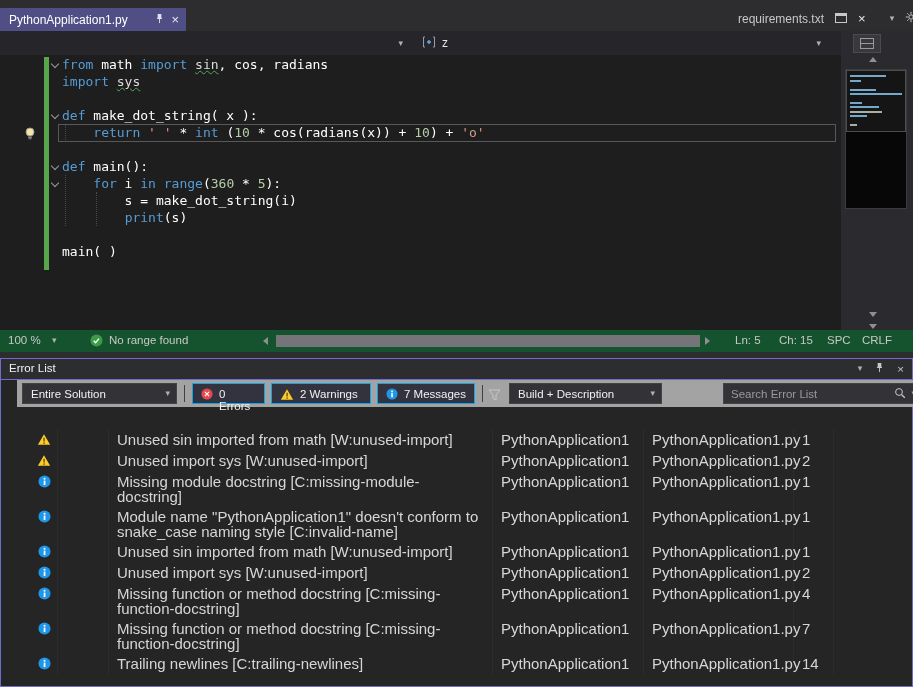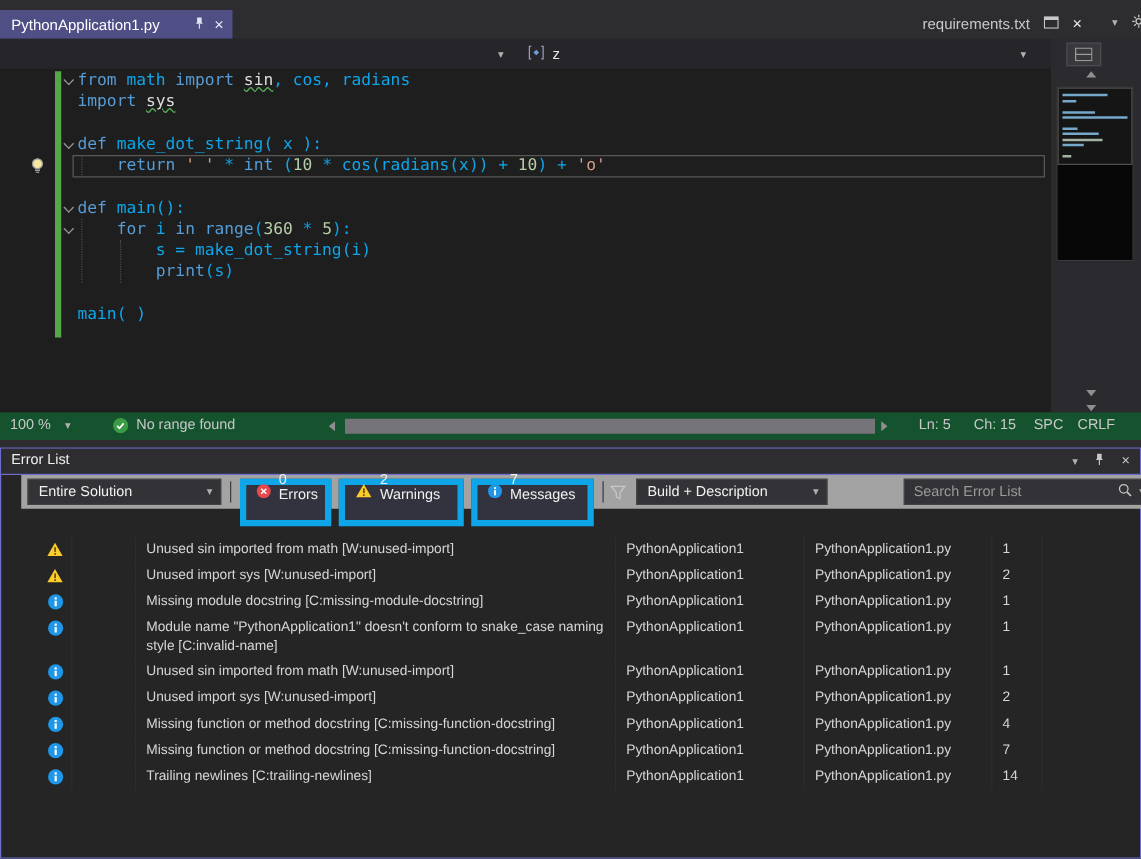--- a/index.html
+++ b/index.html
@@ -22,21 +22,21 @@
   .nav-c1{left:1px;width:410px;justify-content:flex-end;padding-right:8px}
   .nav-c2{left:413px;width:417px;padding-left:9px;gap:6px}
   .nav-c2 .chev{position:absolute;right:9px}
 
   
   .editor{position:absolute;left:0;top:55px;width:841px;height:275px;background:#1e1e1e}
   .green-bar{position:absolute;left:44px;top:2px;width:5px;height:213px;background:#57a64a}
   .code-lines{position:absolute;left:62px;top:1px;font-family:"DejaVu Sans Mono",monospace;font-size:13px;line-height:17px;white-space:pre}
   .code-line{height:17px}
   .tok-kw{color:#569cd6}
-  .tok-pl{color:#0ea5e9}
+  .tok-pl{color:#ffffff}
   .tok-str{color:#d69d85}
   .tok-num{color:#b5cea8}
   .tok-un{color:#dcdcdc;text-decoration:underline;text-decoration-style:wavy;text-decoration-color:#55a855;text-decoration-thickness:1px}
   .fold-chevron{position:absolute;left:51px;width:8px;height:8px}
   .fold-chevron::before{content:"";position:absolute;left:1px;top:0;width:5px;height:5px;
     border-right:1px solid #9a9a9a;border-bottom:1px solid #9a9a9a;transform:rotate(45deg)}
   .current-line-box{position:absolute;left:58px;top:69px;width:778px;height:18px;border:1px solid #585858}
   .bulb{position:absolute;left:24px;top:71px}
   .guide{position:absolute;border-left:1px dotted #4a4a4a;width:0}
   .g1{left:65px;top:70px;height:15px}
@@ -78,34 +78,34 @@
   .etitle-icons{position:absolute;right:8px;top:3px;display:flex;align-items:center;gap:13px;color:#c8c8c8}
   .accent-line{position:absolute;left:0;top:20px;width:911px;height:1px;background:#6e6ccd}
   .etoolbar{position:absolute;left:16px;top:21px;width:911px;height:27px;background:#a3a3a3}
   .combo{position:absolute;top:3px;height:21px;background:#333337;border:1px solid #434346;color:#f1f1f1;
     font-size:11.5px;display:flex;align-items:center;padding:0 8px;gap:6px}
   .combo .chev{position:absolute;right:6px}
   .c-scope{left:5px;width:155px}
   .c-source{left:492px;width:153px}
   .tsep{position:absolute;top:5px;width:1px;height:17px;background:#3f3f46}
   .s1{left:167px}.s2{left:465px}
-  .tbtn{position:absolute;top:3px;height:21px;border:5px solid #0ea5e9;background:#33333f;color:#f1f1f1;
-    font-size:11.5px;display:flex;align-items:flex-end;gap:6px;padding:14px 8px}
+  .tbtn{position:absolute;top:3px;height:21px;border:1px solid #0ea5e9;background:#33333f;color:#f1f1f1;
+    font-size:11.5px;display:flex;align-items:flex-start;gap:6px;padding:4px 8px}
   .b-err{left:175px;width:73px}
   .b-warn{left:254px;width:100px}
   .b-msg{left:360px;width:98px}
   .funnel{position:absolute;left:471px;top:7px}
   .searchbox{position:absolute;left:706px;top:3px;width:199px;height:21px;background:#333337;border:1px solid #434346;
     display:flex;align-items:center;padding:0 5px 0 7px;gap:5px}
   .searchbox input{flex:1;background:transparent;border:none;outline:none;color:#ddd;font-size:11.5px;font-family:"Liberation Sans",sans-serif}
   .searchbox input::placeholder{color:#9a9a9a}
   .eheader{position:absolute;left:0;top:48px;width:911px;height:22px;display:flex;font-size:11.5px;color:#cfcfcf;
     border-bottom:1px solid #3f3f46;background:#252526}
   .hcell{border-right:1px solid #3f3f46;padding:4px 0 0 8px;white-space:nowrap;overflow:hidden}
-  .erows{position:absolute;left:0;top:70px;width:911px;bottom:0;overflow:hidden;font-size:11px;color:#d6d6d6}
+  .erows{position:absolute;left:0;top:70px;width:911px;bottom:0;overflow:hidden;font-size:15px;color:#d6d6d6}
   .erow{display:flex;min-height:21px}
   .ecell{border-right:1px solid rgba(255,255,255,0.035);padding:3px 8px 2px;line-height:15px}
   .w-sev{width:57px;display:flex;justify-content:flex-end;padding:4px 6px 0 0}
   .w-code{width:51px}
   .w-desc{width:384px}
   .w-proj{width:151px}
   .w-file{width:150px}
   .w-line{width:40px}
   .w-det{flex:1;border-right:none}
   .hc-sev{width:57px}.hc-code{width:51px}.hc-desc{width:384px}.hc-proj{width:151px}.hc-file{width:150px}.hc-line{width:40px}.hc-det{flex:1;border-right:none}

